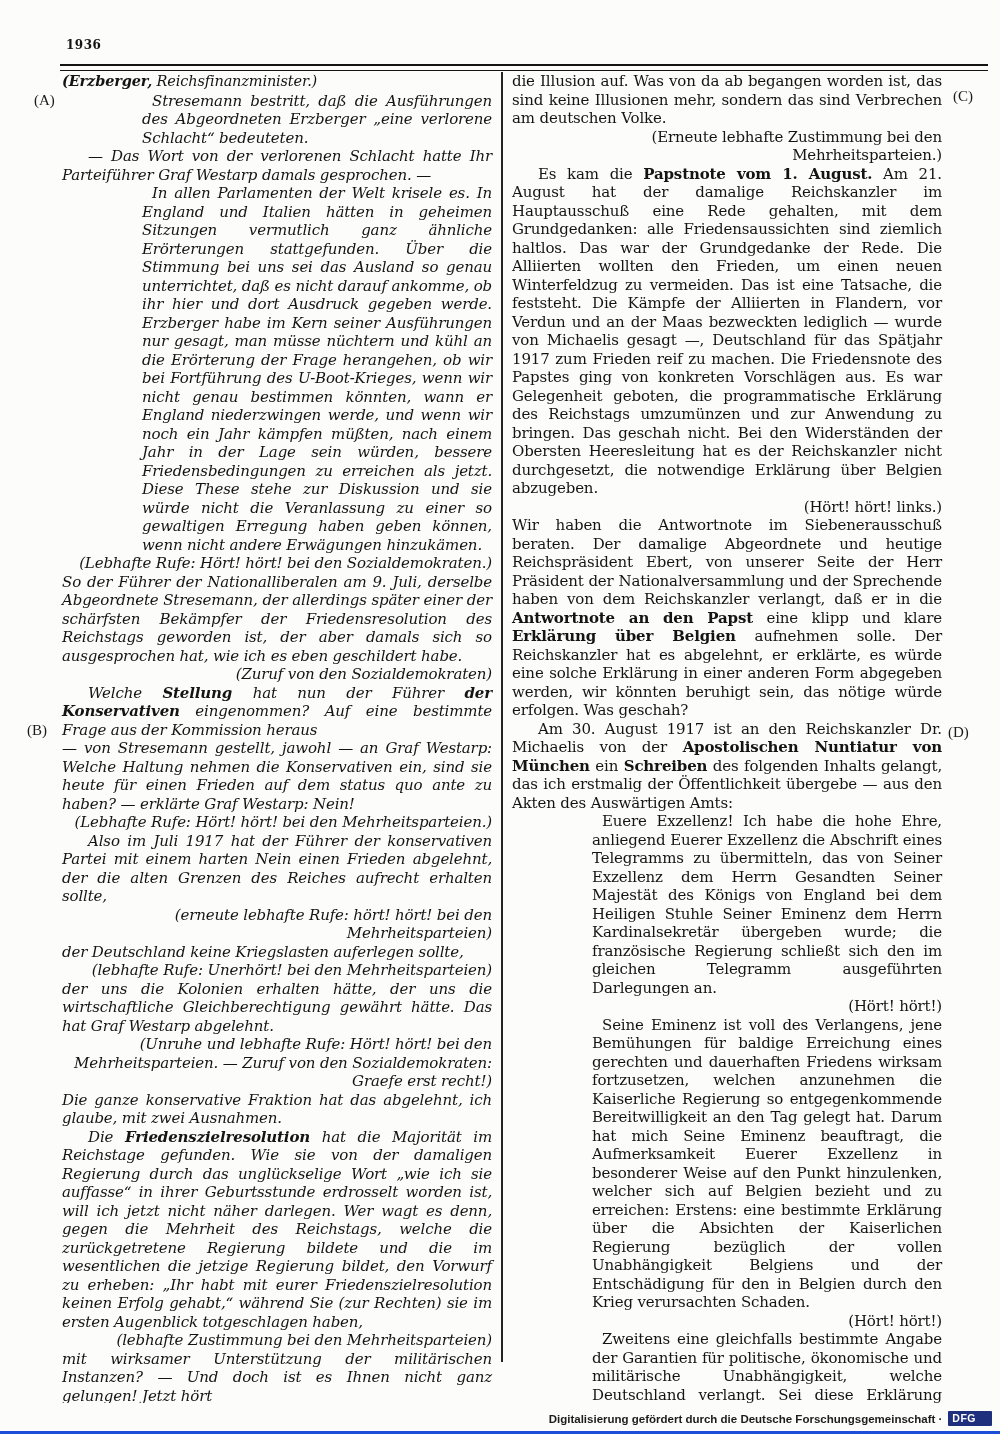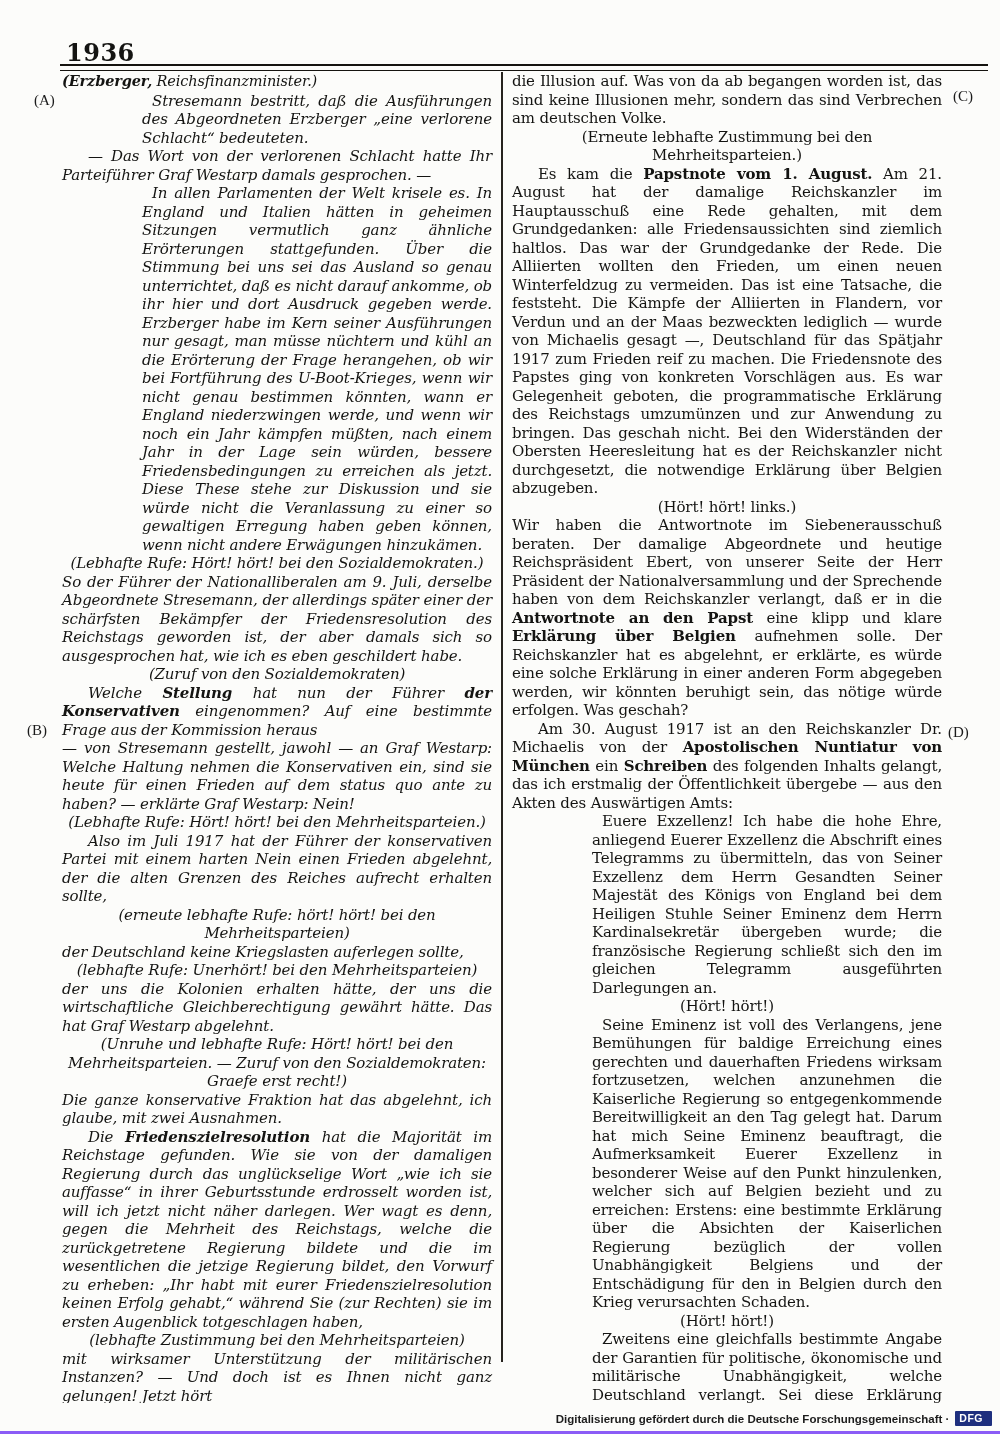--- a/index.html
+++ b/index.html
@@ -6,21 +6,21 @@
   body{
     width:1000px;height:1434px;position:relative;overflow:hidden;
     background:#fcfcfa;color:#141412;
     font-family:"DejaVu Serif","Liberation Serif",serif;
   }
   .page{position:absolute;inset:0;}
   
   .header{position:relative;height:66px;}
   .page-number{
     position:absolute;left:66px;top:38px;
-    font-size:24px;font-weight:bold;letter-spacing:.5px;
+    font-size:12px;font-weight:bold;letter-spacing:.5px;
   }
   .header-title{
     position:absolute;left:0;right:0;top:38px;text-align:center;
     font-size:17.5px;font-weight:bold;white-space:pre;
   }
   .double-rule{
     position:absolute;left:60px;right:12px;top:64px;height:4px;
     border-top:2.5px solid #15130f;border-bottom:1.5px solid #15130f;
   }
   
@@ -43,34 +43,34 @@
     letter-spacing:-0.15px;
   }
   .col-left{margin-left:62px;font-style:italic;}
   .divider{width:2px;background:#26231e;margin-left:9px;margin-right:9px;}
   .col-right{}
   .speaker-line{margin:0 0 1px 0;font-size:14.5px;}
   .blk{margin:0;}
   .blk.p{text-indent:26px;}
   .blk.pn{text-indent:0;}
   .blk.q{margin-left:80px;text-indent:10px;}
-  .blk.s{text-align:center;text-indent:0;}
+  .blk.s{text-align:right;text-indent:0;}
   .bold{font-weight:bold;}
   
   .footer{
     position:absolute;left:0;right:0;bottom:0;height:28px;
-    border-bottom:3px solid #8b5cf6;background:#fcfcfa;
+    border-bottom:3px solid #1d4ed8;background:#fcfcfa;
   }
   .footer-inner{
     position:absolute;right:8px;bottom:5px;
     display:flex;align-items:center;gap:6px;
     font-family:"Liberation Sans",sans-serif;font-size:11.5px;font-weight:bold;color:#1c1c1c;
   }
   .dfg-logo{
-    display:inline-block;padding:1px 9px 2px 4px;
+    display:inline-block;padding:1px 16px 2px 4px;
     color:#ffffff;font-size:10.5px;font-weight:bold;letter-spacing:.5px;
     border-radius:1px;
   }
 </style>
 </head>
 <body>
 
 <div class="page">
 
   <div class="header">

